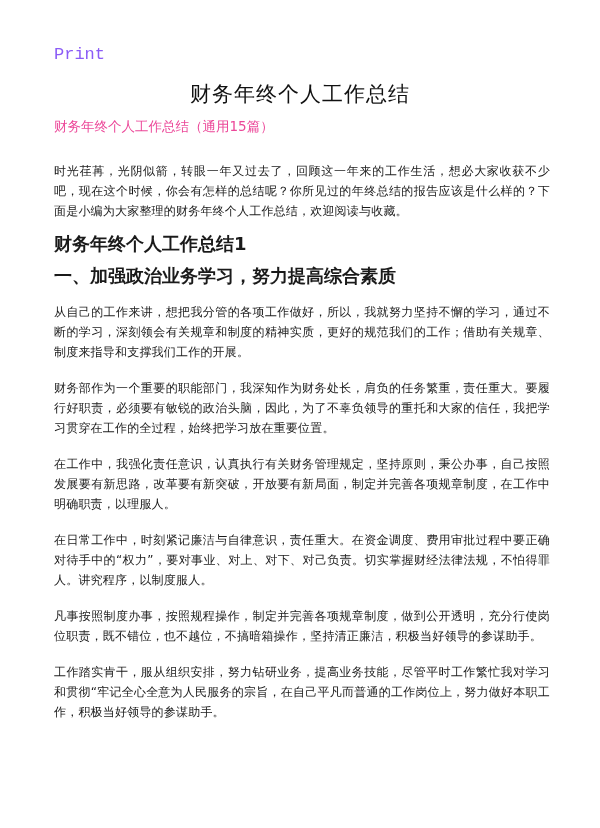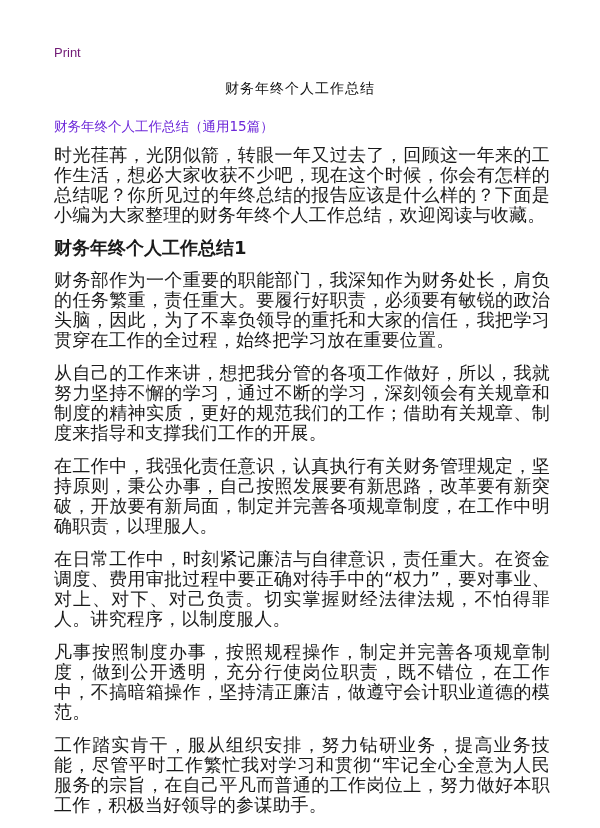--- a/index.html
+++ b/index.html
@@ -1,37 +1,38 @@
 <!DOCTYPE html>
 <html><head>
   <meta charset="utf-8">
   <style>
     html, body { margin: 0; padding: 0; background: #ffffff; }
     body { width: 600px; height: 828px; overflow: hidden; position: relative;
            font-family: "DejaVu Sans", "Liberation Sans", sans-serif; color: #1a1a1a; }
-    .print { position: absolute; left: 54px; top: 45px; font-family: Liberation Sans, sans-serif;
-             font-size: 13px; color: #701a75; }
+    .print { position: absolute; left: 54px; top: 45px; font-family: Liberation Mono, monospace;
+             font-size: 17px; color: #8b5cf6; }
     .title { position: absolute; left: 0; width: 600px; top: 80px; text-align: center;
-             font-size: 14px; letter-spacing: 1px; color: #111; }
-    .subtitle { position: absolute; left: 54px; top: 118px; font-size: 13.5px; color: #6d28d9; }
+             font-size: 21px; letter-spacing: 1px; color: #111; }
+    .subtitle { position: absolute; left: 54px; top: 118px; font-size: 13.5px; color: #ec4899; }
     .body { position: absolute; left: 54px; top: 145px; width: 496px; }
-    p { margin: 0 0 13px 0; font-size: 18px; line-height: 20px; text-align: justify; letter-spacing: 0.2px; }
+    p { margin: 16px 0 13px 0; font-size: 12px; line-height: 20px; text-align: justify; letter-spacing: 0.2px; }
     h3 { margin: 0 0 12px 0; font-size: 18px; line-height: 20px; font-weight: bold; }
   </style>
 </head>
 <body>
 
 <div class="print">Print</div>
 <div class="title">财务年终个人工作总结</div>
 <div class="subtitle">财务年终个人工作总结（通用15篇）</div>
 
 <div class="body">
   <p>时光荏苒，光阴似箭，转眼一年又过去了，回顾这一年来的工作生活，想必大家收获不少吧，现在这个时候，你会有怎样的总结呢？你所见过的年终总结的报告应该是什么样的？下面是小编为大家整理的财务年终个人工作总结，欢迎阅读与收藏。</p>
   <h3>财务年终个人工作总结1</h3>
 
+  <h3>一、加强政治业务学习，努力提高综合素质</h3>
+  <p>从自己的工作来讲，想把我分管的各项工作做好，所以，我就努力坚持不懈的学习，通过不断的学习，深刻领会有关规章和制度的精神实质，更好的规范我们的工作；借助有关规章、制度来指导和支撑我们工作的开展。</p>
   <p>财务部作为一个重要的职能部门，我深知作为财务处长，肩负的任务繁重，责任重大。要履行好职责，必须要有敏锐的政治头脑，因此，为了不辜负领导的重托和大家的信任，我把学习贯穿在工作的全过程，始终把学习放在重要位置。</p>
-  <p>从自己的工作来讲，想把我分管的各项工作做好，所以，我就努力坚持不懈的学习，通过不断的学习，深刻领会有关规章和制度的精神实质，更好的规范我们的工作；借助有关规章、制度来指导和支撑我们工作的开展。</p>
 
   <p>在工作中，我强化责任意识，认真执行有关财务管理规定，坚持原则，秉公办事，自己按照发展要有新思路，改革要有新突破，开放要有新局面，制定并完善各项规章制度，在工作中明确职责，以理服人。</p>
   <p>在日常工作中，时刻紧记廉洁与自律意识，责任重大。在资金调度、费用审批过程中要正确对待手中的“权力”，要对事业、对上、对下、对己负责。切实掌握财经法律法规，不怕得罪人。讲究程序，以制度服人。</p>
-  <p>凡事按照制度办事，按照规程操作，制定并完善各项规章制度，做到公开透明，充分行使岗位职责，既不错位，在工作中，不搞暗箱操作，坚持清正廉洁，做遵守会计职业道德的模范。</p>
+  <p>凡事按照制度办事，按照规程操作，制定并完善各项规章制度，做到公开透明，充分行使岗位职责，既不错位，也不越位，不搞暗箱操作，坚持清正廉洁，积极当好领导的参谋助手。</p>
   <p>工作踏实肯干，服从组织安排，努力钻研业务，提高业务技能，尽管平时工作繁忙我对学习和贯彻“牢记全心全意为人民服务的宗旨，在自己平凡而普通的工作岗位上，努力做好本职工作，积极当好领导的参谋助手。</p>
 </div>
 
 </body></html>

